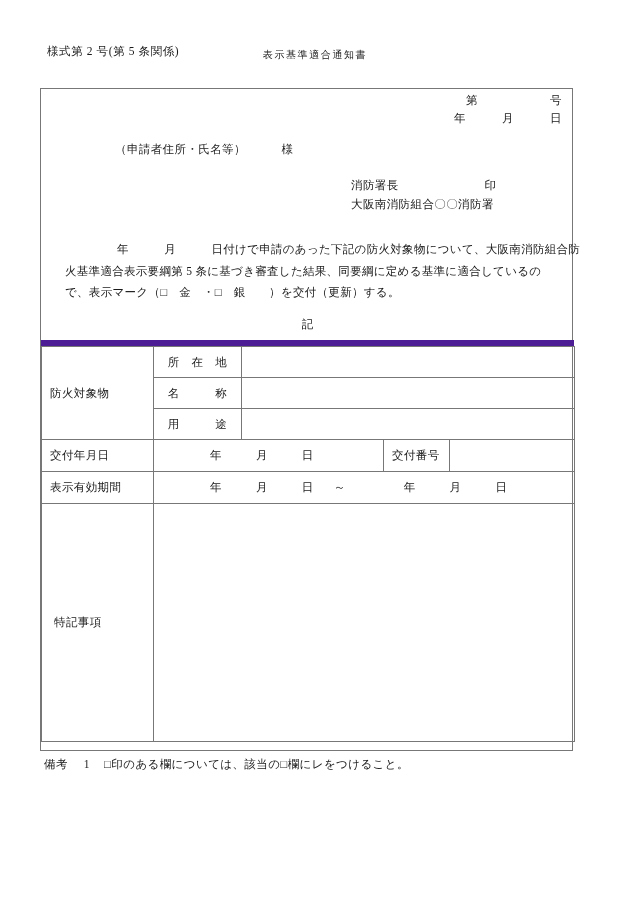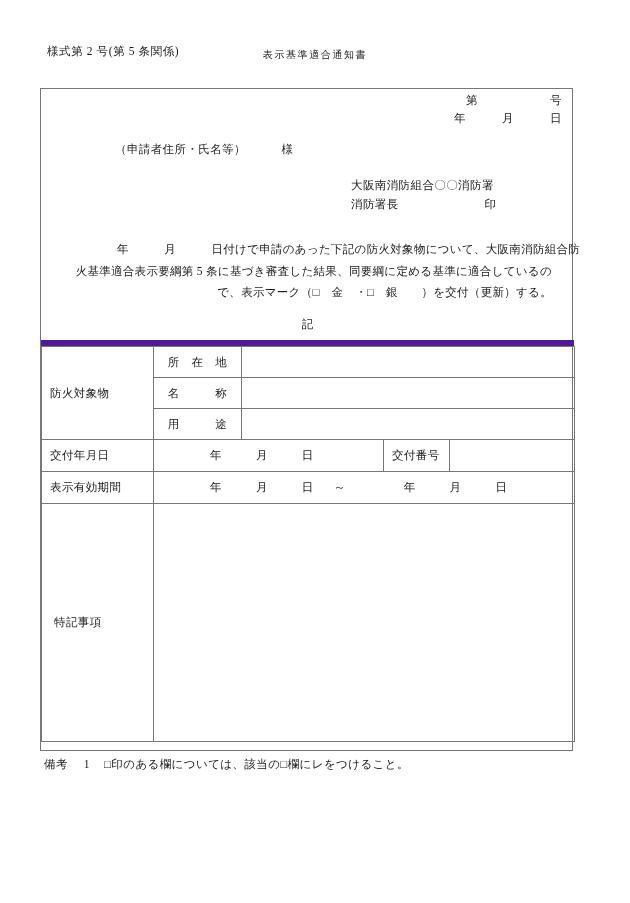--- a/index.html
+++ b/index.html
@@ -106,21 +106,20 @@
   }
 
   .body-text {
     position: absolute;
     left: 24px;
     top: 150px;
     width: 487px;
     font-size: 11.5px;
     line-height: 21.5px;
     letter-spacing: 0.3px;
-    text-align: right;
   }
   .body-text .ln {
     white-space: nowrap;
   }
   .indent-1 { padding-left: 52px; }
 
   .ki-mark {
     position: absolute;
     left: 0;
     top: 228px;
@@ -188,22 +187,22 @@
 
   <div class="frame">
 
     <div class="upper">
       <div class="num-line">第　　　　　　号</div>
       <div class="date-line">年　　　月　　　日</div>
 
       <div class="addressee">（申請者住所・氏名等）　　　様</div>
 
       <div class="issuer">
+        <div><span>消防署長</span><span class="issuer-seal">印</span></div>
         <div>大阪南消防組合〇〇消防署</div>
-        <div><span>消防署長</span><span class="issuer-seal">印</span></div>
       </div>
 
       <div class="body-text">
         <div class="ln indent-1">年　　　月　　　日付けで申請のあった下記の防火対象物について、大阪南消防組合防</div>
         <div class="ln">火基準適合表示要綱第 5 条に基づき審査した結果、同要綱に定める基準に適合しているの</div>
         <div class="ln">で、表示マーク（□　金　・□　銀　　）を交付（更新）する。</div>
       </div>
 
       <div class="ki-mark">記</div>
     </div>

